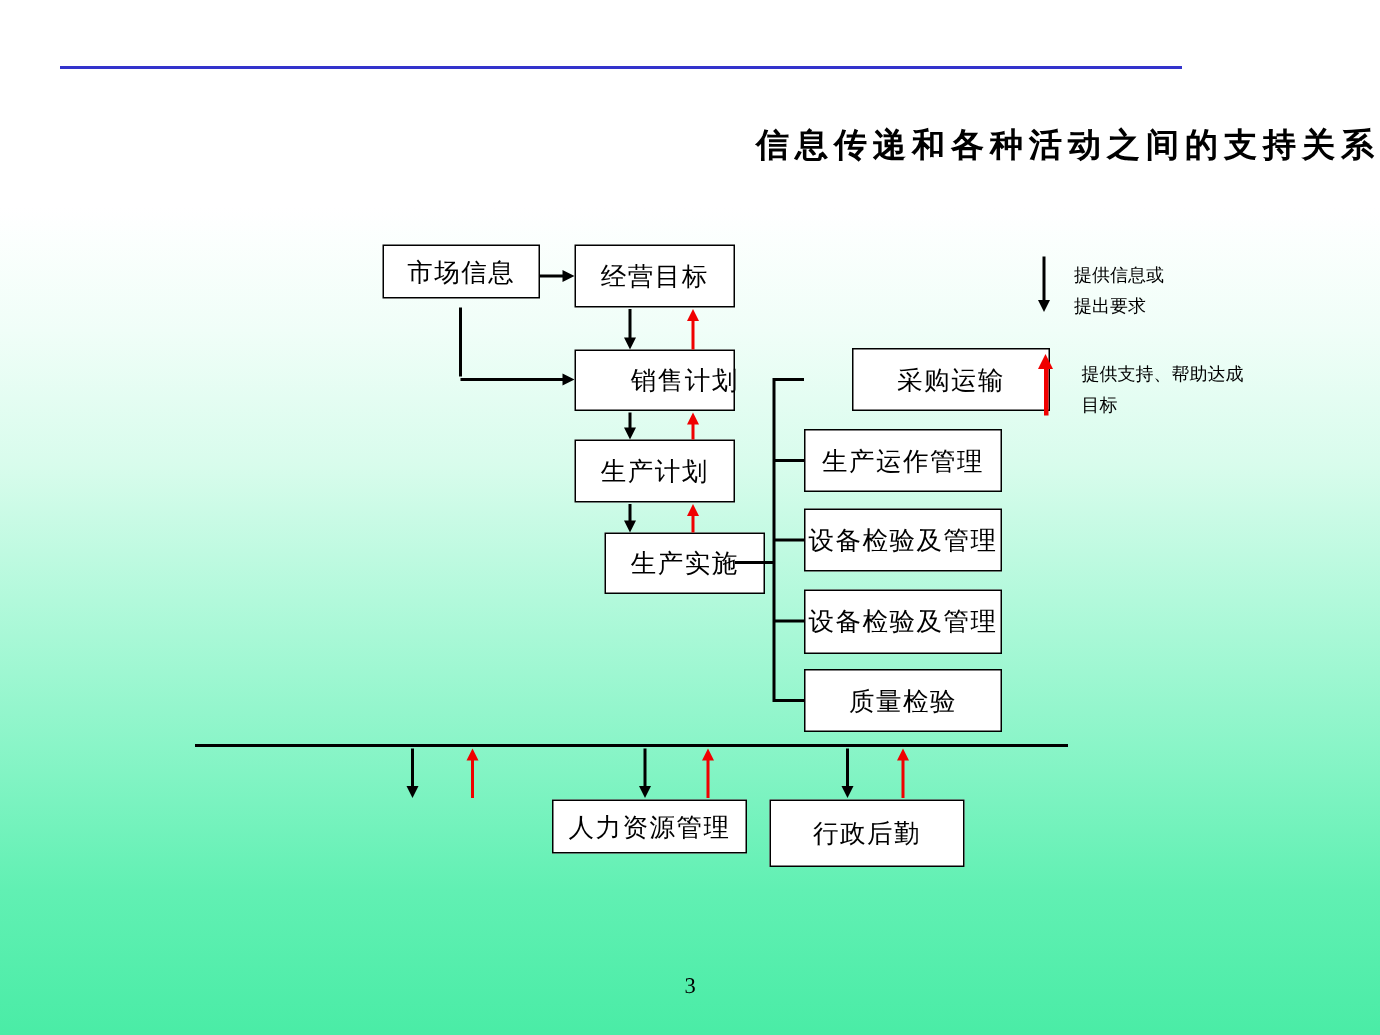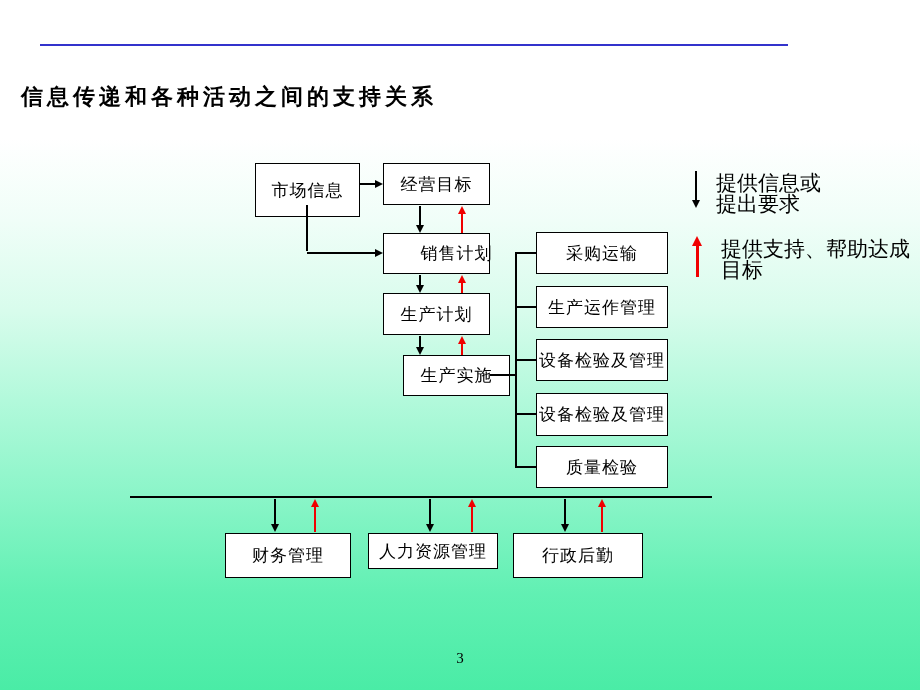--- a/index.html
+++ b/index.html
@@ -7,21 +7,21 @@
   .slide {
     position:relative; width:920px; height:690px; overflow:hidden;
     background: linear-gradient(180deg,
       #ffffff 0%, #ffffff 20%, #f0fef8 32%, #d8fcec 45%,
       #b2f9db 58%, #8af5c8 72%, #61f0b3 86%, #4aeca6 100%);
     font-family:"Liberation Serif", serif; color:#000;
   }
   .seg { position:absolute; background:#000; }
   .header-rule { position:absolute; background:#3333cc; }
   .title {
-    position:absolute; left:0; right:0; top:82px; text-align:left;
+    position:absolute; left:0; right:0; top:82px; text-align:right;
     font-family:"Liberation Sans", sans-serif; font-weight:bold;
     font-size:22px; letter-spacing:4px;padding-left:21px;
   }
   .box {
     position:absolute; background:#ffffff; border:1px solid #000;
     display:flex; align-items:center; justify-content:center;
     font-size:17px; letter-spacing:1px; white-space:nowrap;
   }
   
   .ad, .au, .ar { position:absolute; }
@@ -29,45 +29,44 @@
   .ad::after  { content:""; position:absolute; left:50%; margin-left:-4.5px; bottom:0; width:0; height:0;
                 border-left:4.5px solid transparent; border-right:4.5px solid transparent; border-top:8px solid #000; }
   .au::before { content:""; position:absolute; left:50%; margin-left:-1px; top:5px; bottom:0; width:2px; background:#f00000; }
   .au::after  { content:""; position:absolute; left:50%; margin-left:-4.5px; top:0; width:0; height:0;
                 border-left:4.5px solid transparent; border-right:4.5px solid transparent; border-bottom:8px solid #f00000; }
   .au.thick::before { width:3px; margin-left:-1.5px; }
   .au.thick::after  { margin-left:-5.5px; border-left-width:5.5px; border-right-width:5.5px; border-bottom-width:10px; }
   .ar::before { content:""; position:absolute; top:50%; margin-top:-1px; left:0; right:5px; height:2px; background:#000; }
   .ar::after  { content:""; position:absolute; top:50%; margin-top:-4.5px; right:0; width:0; height:0;
                 border-top:4.5px solid transparent; border-bottom:4.5px solid transparent; border-left:8px solid #000; }
-  .legend-text { position:absolute; font-size:21px; line-height:21px; white-space:nowrap; }
+  .legend-text { position:absolute; font-size:12px; line-height:21px; white-space:nowrap; }
   .page-number { position:absolute; left:0; right:0; top:650px; text-align:center; font-size:15px; }
 </style>
 </head>
 <body>
 
 <div class="slide">
 
   <div class="header-rule" style="left:40px; top:44px; width:748px; height:2px;"></div>
 
   <div class="title">信息传递和各种活动之间的支持关系</div>
 
-  <div class="box" style="left:255px; top:163px; width:105px; height:54px;">市场信息</div>
+  <div class="box" style="left:255px; top:163px; width:105px; height:36px;">市场信息</div>
   <div class="box" style="left:383px; top:163px; width:107px; height:42px;">经营目标</div>
   <div class="box" style="left:383px; top:233px; width:107px; height:41px;padding-left:40px;">销售计划</div>
   <div class="box" style="left:383px; top:293px; width:107px; height:42px;">生产计划</div>
   <div class="box" style="left:383px; top:355px; width:107px; height:41px;margin-left:20px;">生产实施</div>
 
-  <div class="box" style="left:536px; top:232px; width:132px; height:42px;">采购运输</div>
+  <div class="box" style="left:568px; top:232px; width:132px; height:42px;">采购运输</div>
   <div class="box" style="left:536px; top:286px; width:132px; height:42px;">生产运作管理</div>
   <div class="box" style="left:536px; top:339px; width:132px; height:42px;">设备检验及管理</div>
   <div class="box" style="left:536px; top:393px; width:132px; height:43px;">设备检验及管理</div>
   <div class="box" style="left:536px; top:446px; width:132px; height:42px;">质量检验</div>
 
-  <div class="box" style="left:225px; top:533px; width:126px; height:45px;">财务管理</div>
   <div class="box" style="left:368px; top:533px; width:130px; height:36px;">人力资源管理</div>
   <div class="box" style="left:513px; top:533px; width:130px; height:45px;">行政后勤</div>
 
   <div class="ar" style="left:360px; top:179px; width:23px; height:10px;"></div>
   <div class="seg" style="left:306px; top:205px; width:2px; height:46px;"></div>
   <div class="ar" style="left:307px; top:248px; width:76px; height:10px;"></div>
 
   <div class="ad" style="left:415px; top:206px; width:10px; height:27px;"></div>
   <div class="au" style="left:457px; top:206px; width:10px; height:27px;"></div>
 

